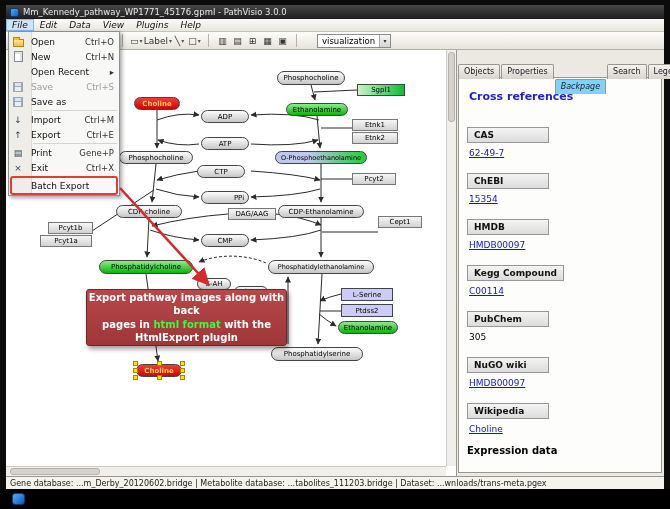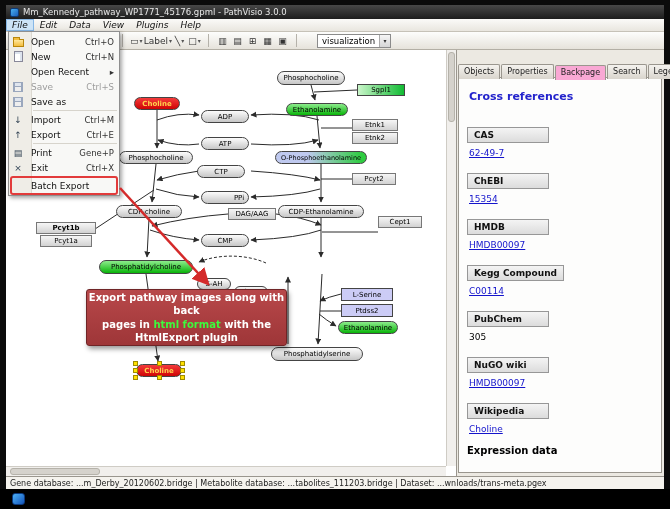--- a/index.html
+++ b/index.html
@@ -97,21 +97,21 @@
     text-align:center; display:flex; flex-direction:column; justify-content:center; line-height:1.35; }
   .callout .hl-green { color:#3dfa3d; }
 
   
   .side-panel { position:absolute; left:456px; top:50px; right:6px; bottom:33px;
     background:#ece9e2; border-left:1px solid #9a968e; }
   .tabs { position:absolute; left:458px; top:64px; z-index:6; display:flex; }
   .tab { padding:2px 5px; font-size:8px; color:#222;
     background:linear-gradient(#f4f2ee,#d9d5cd); border:1px solid #9a968e;
     border-bottom:none; border-radius:2px 2px 0 0; margin-right:1px; }
-  .tab.active { background:#f9a8d4; position:relative; top:1px; padding-bottom:3px; }
+  .tab.active { background:#7dd3fc; position:relative; top:15px; padding-bottom:3px;font-style:italic; }
   .panel-content { position:absolute; left:458px; top:77px; width:204px; height:396px;
     background:#fdfdfc; border:1px solid #9a968e; padding:8px 8px; overflow:hidden; }
   .xref-heading { color:#2323cc; font-weight:bold; font-size:11px; margin:4px 0 20px 2px; }
   .xref-section { margin-bottom:11px; }
   .xref-header { display:inline-block; min-width:82px; background:linear-gradient(#f4f4f4,#dcdcdc);
     border:1px solid #979797; font-size:9px; font-weight:bold; color:#111; padding:2px 6px; }
   .xref-value { margin:5px 0 0 2px; font-size:9px; }
   .xref-value a { color:#1414cc; text-decoration:underline; }
   .expr-heading { font-weight:bold; font-size:10px; margin-top:8px; color:#000; }
 
@@ -227,25 +227,26 @@
       <div class="pnode rounded f-gray" style="left: 119px; top: 151px; width: 74px; height: 13px;">Phosphocholine</div>
       <div class="pnode rounded f-bluegreen" style="left: 275px; top: 151px; width: 92px; height: 13px;">O-Phosphoethanolamine</div>
       <div class="pnode rounded f-gray" style="left: 197px; top: 165px; width: 48px; height: 13px;">CTP</div>
       <div class="pnode f-gene" style="left: 352px; top: 173px; width: 44px; height: 12px;">Pcyt2</div>
       <div class="pnode rounded f-gray" style="left: 201px; top: 191px; width: 48px; height: 13px; padding-left: 28px;">PPi</div>
       <div class="pnode rounded f-gray" style="left: 116px; top: 205px; width: 66px; height: 13px;">CDP-choline</div>
       <div class="pnode f-gene" style="left: 228px; top: 208px; width: 48px; height: 12px;">DAG/AAG</div>
       <div class="pnode rounded f-gray" style="left: 278px; top: 205px; width: 86px; height: 13px;">CDP-Ethanolamine</div>
       <div class="pnode f-gene" style="left: 378px; top: 216px; width: 44px; height: 12px;">Cept1</div>
       <div class="pnode rounded f-gray" style="left: 201px; top: 234px; width: 48px; height: 13px;">CMP</div>
-      <div class="pnode f-gene" style="left: 36px; top: 222px; width: 60px; height: 12px; font-weight: bold;">Pcyt1b</div>
+      <div class="pnode f-gene" style="left: 48px; top: 222px; width: 45px; height: 12px;">Pcyt1b</div>
       <div class="pnode f-gene" style="left: 40px; top: 235px; width: 52px; height: 12px;">Pcyt1a</div>
       <div class="pnode rounded f-green" style="left: 99px; top: 260px; width: 94px; height: 14px;">Phosphatidylcholine</div>
       <div class="pnode rounded f-gray" style="left: 197px; top: 278px; width: 34px; height: 12px;">S-AH</div>
       <div class="pnode rounded f-gray" style="left: 234px; top: 286px; width: 34px; height: 12px;">SAM</div>
+      <div class="pnode rounded f-gray small-label" style="left: 268px; top: 260px; width: 106px; height: 14px;">Phosphatidylethanolamine</div>
       <div class="pnode f-lavender" style="left: 341px; top: 288px; width: 52px; height: 13px;">L-Serine</div>
       <div class="pnode f-lavender" style="left: 341px; top: 304px; width: 52px; height: 13px;">Ptdss2</div>
       <div class="pnode rounded f-green" style="left: 338px; top: 321px; width: 60px; height: 13px;">Ethanolamine</div>
       <div class="pnode rounded f-gray" style="left: 271px; top: 347px; width: 92px; height: 14px;">Phosphatidylserine</div>
       <div class="pnode rounded f-red" style="left: 136px; top: 364px; width: 46px; height: 13px;">Choline</div>
       <div class="handle" style="left: 133px; top: 361px;"></div>
       <div class="handle" style="left: 156.5px; top: 361px;"></div>
       <div class="handle" style="left: 180px; top: 361px;"></div>
       <div class="handle" style="left: 133px; top: 368px;"></div>
       <div class="handle" style="left: 180px; top: 368px;"></div>

